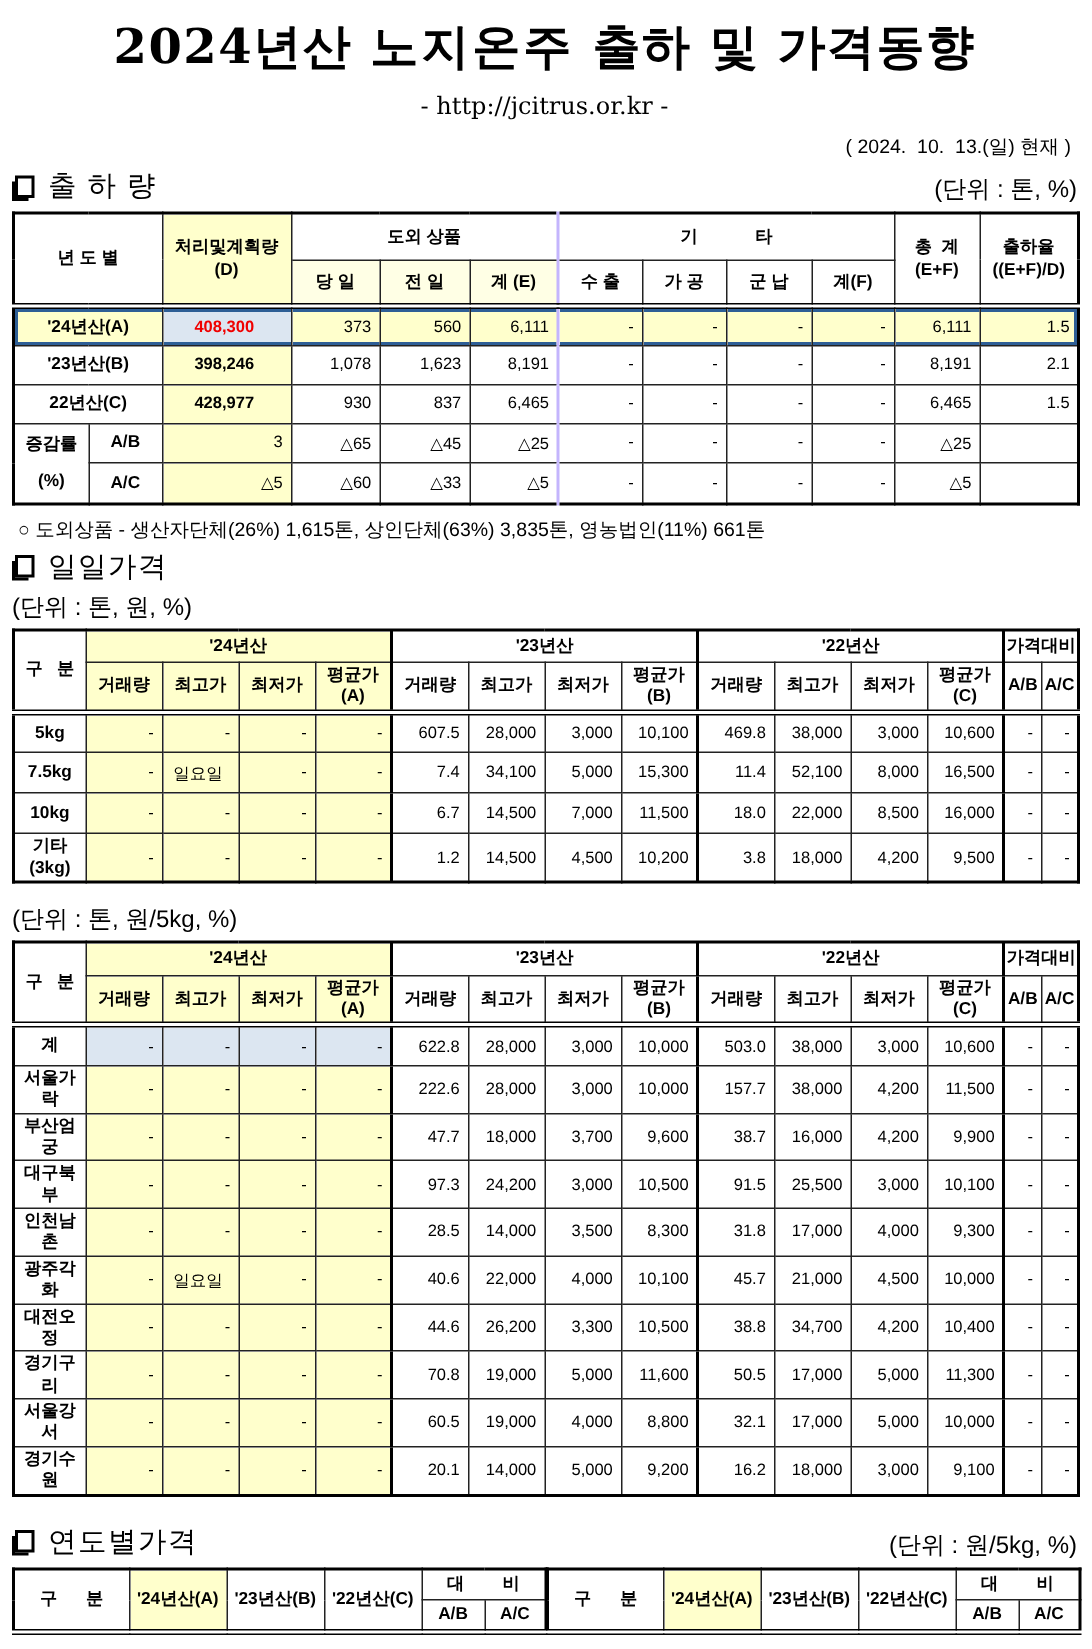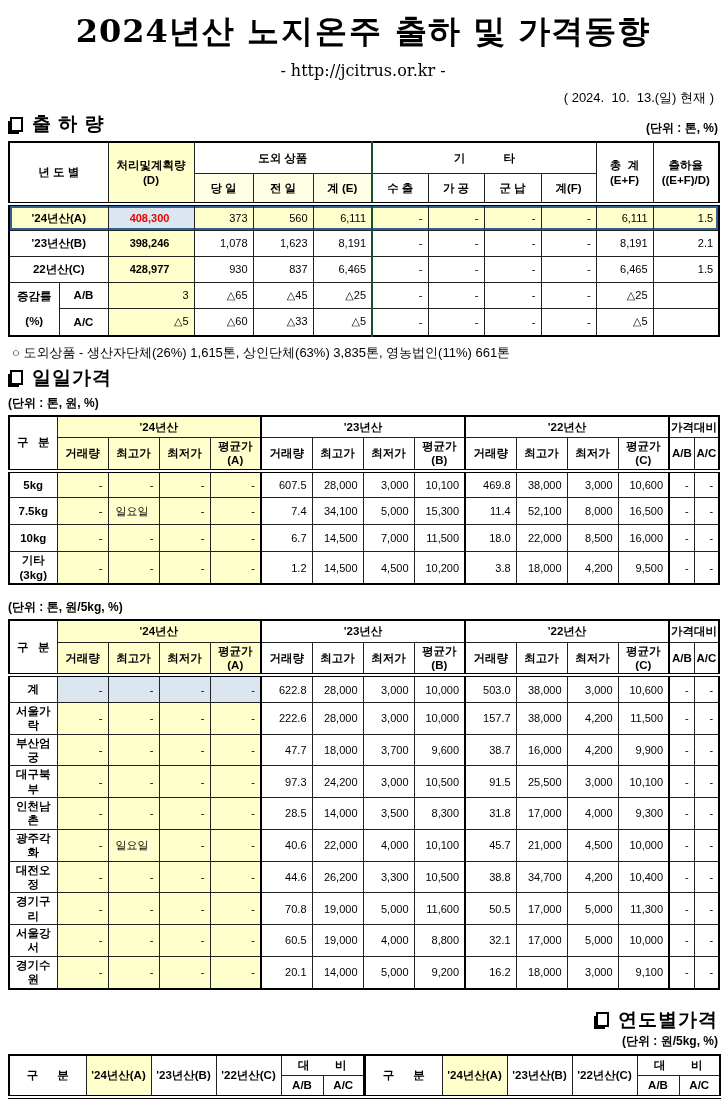--- a/index.html
+++ b/index.html
@@ -7,39 +7,39 @@
   html,body{margin:0;padding:0;background:#fff;}
   body{width:728px;font-family:"Liberation Sans",sans-serif;color:#000;}
   .page{padding:6px 10px 10px 8px;}
 
   .title{text-align:center;font-family:"DejaVu Serif",serif;font-weight:700;font-size:32px;margin-top:4px;letter-spacing:1px;white-space:pre;}
   .title .heavy{font-weight:900;letter-spacing:2px;}
   .subtitle{text-align:center;font-family:"DejaVu Serif",serif;font-size:16px;margin-top:7px;}
   .date{text-align:right;font-size:13px;font-weight:500;margin:9px 4px 4px 0;white-space:pre;}
 
   .sec-row{display:flex;justify-content:space-between;align-items:flex-end;margin:3px 0 4px;}
-  .sec-title{font-size:19px;font-weight:700;display:flex;align-items:center;gap:9px;letter-spacing:1px;white-space:pre;}
+  .sec-title{font-size:19px;font-weight:400;display:flex;align-items:center;gap:9px;letter-spacing:1px;white-space:pre;}
   .sq{width:13px;height:15px;border:2.5px solid #000;display:inline-block;background:#fff;box-shadow:-3px 3px 0 -1px #000;margin-left:2px;}
-  .unit{font-size:12px;font-weight:700;white-space:pre;}
+  .unit{font-size:16px;font-weight:400;white-space:pre;}
   .sub-row{display:flex;justify-content:space-between;align-items:flex-end;margin:2px 0 3px;}
   .sub-title{font-size:13px;font-weight:700;white-space:pre;}
   .sub-title .blue{color:var(--bnote);}
 
   table{border-collapse:collapse;table-layout:fixed;width:710px;border:2px solid #000;}
   thead{border-bottom:4px double #000;}
   th,td{border:1px solid #222;overflow:hidden;}
   th{font-size:11.5px;font-weight:700;text-align:center;padding:1px 1px;white-space:pre-wrap;line-height:1.25;}
   td{font-size:11px;text-align:right;padding:1px 5px 1px 2px;white-space:nowrap;}
   td.c{text-align:center;}
   tbody th{font-size:11.5px;}
   .red{color:var(--red);}
   .b{font-weight:700;}
   .ylw{background:var(--ylw);}
   .pylw{background:var(--pylw);}
-  .gl{border-left:2px solid #14532d;}
+  .gl{border-left:2px solid #c4b5fd;}
 
   
   .t1 thead tr{height:31px;}
   .t1 tbody tr{height:26px;}
   .t1 .plan{background:var(--ylw);}
   .t1 tr.hl th,.t1 tr.hl td{background:var(--ylw);}
   .t1 tr.hl td.plan{background:var(--blu);}
   .t1 tr.hl > *{box-shadow:inset 0 2px 0 var(--hb),inset 0 -2px 0 var(--hb);}
   .t1 tr.hl > :first-child{box-shadow:inset 2px 0 0 var(--hb),inset 0 2px 0 var(--hb),inset 0 -2px 0 var(--hb);}
   .t1 tr.hl > :last-child{box-shadow:inset -2px 0 0 var(--hb),inset 0 2px 0 var(--hb),inset 0 -2px 0 var(--hb);}
@@ -58,21 +58,21 @@
   .price tbody td:nth-child(6),.price tbody td:nth-child(10),.price tbody td:nth-child(14){border-left:2px solid #000;}
 
   
   .yr-wrap{display:flex;}
   table.yr{width:355px;}
   table.yr + table.yr{margin-left:-1px;}
   .yr thead tr{height:21px;}
 
   .mt1{}
   .mt2{margin-top:14px;}
-  .mt3{margin-top:17px;flex-direction:column;}
+  .mt3{margin-top:17px;}
 </style>
 </head>
 <body>
 
 <div class="page">
 
   <div class="title"><span>2024년산 </span><span class="heavy">노지온주</span><span> 출하 및 가격동향</span></div>
   <div class="subtitle">- http://jcitrus.or.kr -</div>
   <div class="date">( 2024.  10.  13.(일) 현재 )</div>
 

